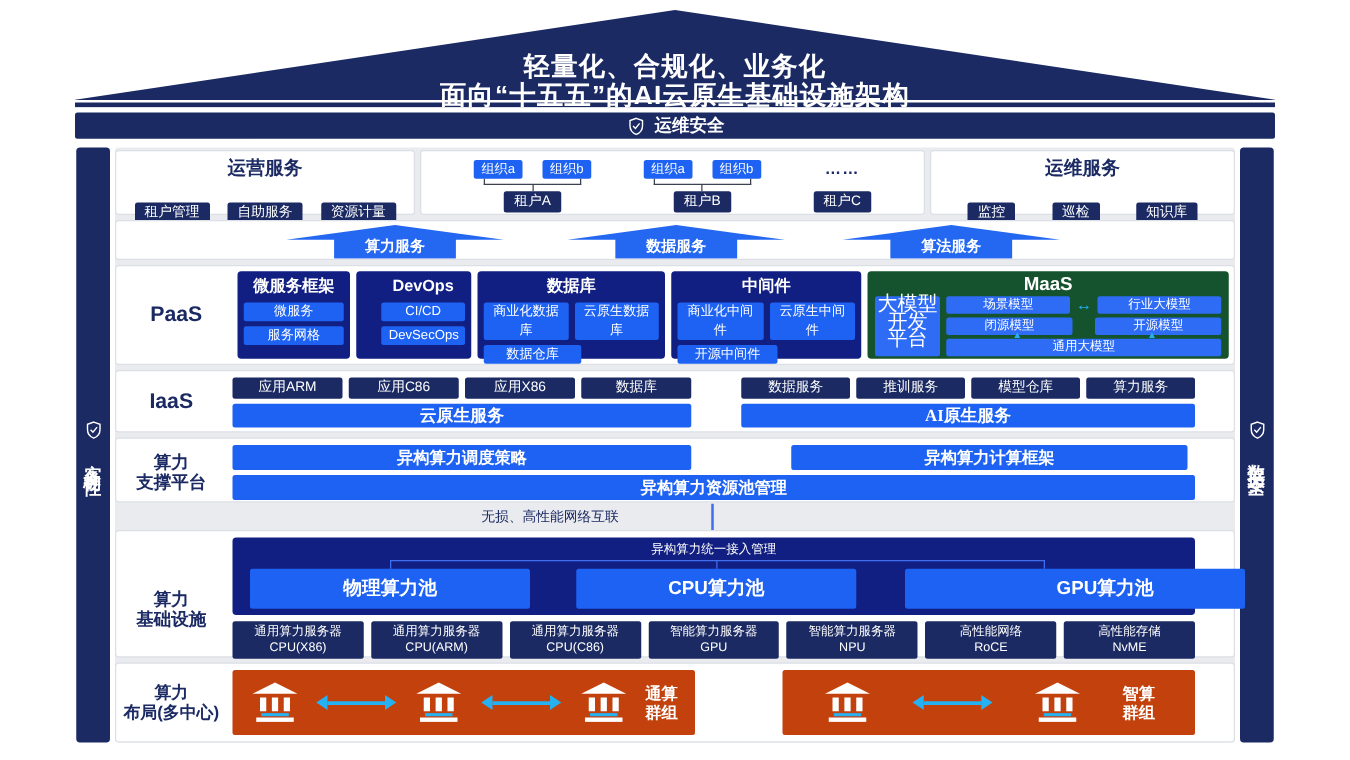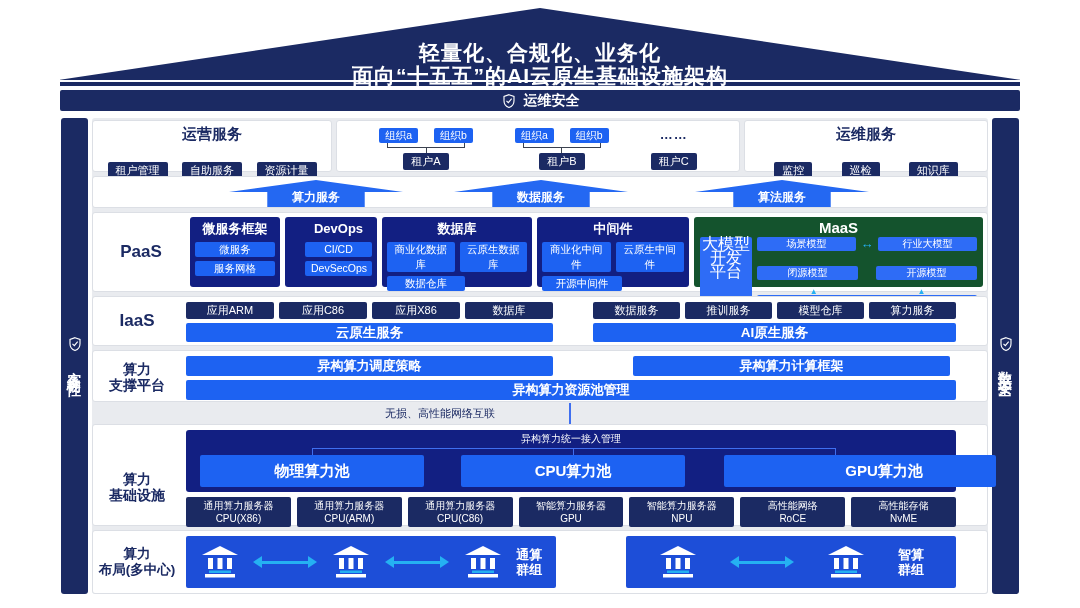--- a/index.html
+++ b/index.html
@@ -54,52 +54,52 @@
   .card{background:#121f82;border-radius:3px;padding:2px 5px 3px 5px;box-sizing:border-box;
         display:flex;flex-direction:column;flex:none;}
   .card-title{color:#fff;font-size:13px;font-weight:bold;text-align:center;line-height:19px;}
   .card .chip-bright{margin-top:4px;}
   .card-row{display:flex;gap:5px;margin-top:4px;}
   .card-row .chip-bright{margin-top:0;flex:1;}
   .maas{background:#14532d;flex:1 !important;padding:1px 6px 4px 6px;}
   .maas-body{display:flex;gap:5px;flex:1;}
   .maas-chip{background:#2e6cf6;color:#fff;border-radius:2px;font-size:10px;line-height:14px;text-align:center;}
   .maas-plat{width:52px;flex:none;display:flex;flex-direction:column;font-size:16px;}
-  .maas-grid{flex:1;display:flex;flex-direction:column;gap:15px;}
+  .maas-grid{flex:1;display:flex;flex-direction:column;gap:3px;}
   .maas-r{display:flex;gap:4px;align-items:center;}
   .maas-r .maas-chip{flex:1;}
   .lr-arrow{color:#25b1f2;font-size:13px;font-weight:bold;width:14px;text-align:center;flex:none;line-height:12px;}
   .maas-r3{position:relative;}
   .up-tri{position:absolute;top:-7px;color:#25b1f2;font-size:8px;line-height:8px;}
   
   .grp{position:absolute;top:5px;}
   .grp-chips{display:flex;gap:5px;}
   .grp-chips .chip-navy{flex:1;padding:0;}
   .grp-bar{margin-top:4px;background:#1d62f2;color:#fff;font-size:13.5px;font-weight:bold;
-           text-align:center;line-height:19px;border-radius:2px;}
+           text-align:center;line-height:19px;border-radius:2px;font-family:Liberation Serif, serif;}
   .sup-bar{position:absolute;background:#1d62f2;color:#fff;font-size:13px;font-weight:bold;
            text-align:center;line-height:20px;height:20px;border-radius:2px;}
   .two-line{position:absolute;left:0;width:88px;text-align:center;font-size:14px;font-weight:bold;
             color:#1b2a63;line-height:16px;}
   
   .interconnect{position:absolute;left:330px;top:406px;width:220px;text-align:center;
                 color:#1b2a63;font-size:11px;}
   .gap-vline{position:absolute;left:569px;top:403px;width:2px;height:24px;background:#3f6ff0;}
   
   .infra-cont{position:absolute;left:93px;top:5px;width:770px;height:62px;background:#121f82;border-radius:3px;}
   .access-t{position:absolute;left:0;top:2px;width:100%;text-align:center;color:#fff;font-size:10px;}
   .hline{position:absolute;top:18px;left:126px;width:524px;height:1px;background:#3f6ff0;}
   .vstub{position:absolute;top:18px;width:1px;height:7px;background:#3f6ff0;}
   .pool{position:absolute;top:25px;height:32px;background:#1d62f2;border-radius:2px;color:#fff;
         font-size:15px;font-weight:bold;text-align:center;line-height:32px;}
   .servers{position:absolute;left:93px;top:72px;width:770px;display:flex;gap:6px;}
   .server{flex:1;background:#1b2a63;border-radius:2px;color:#fff;font-size:10px;line-height:13px;
           text-align:center;padding:2px 0;}
   
-  .dcbox{position:absolute;top:5px;height:52px;background:#1d4ed8;border-radius:2px;
+  .dcbox{position:absolute;top:5px;height:52px;background:#c2410c;border-radius:2px;
          display:flex;align-items:center;justify-content:space-evenly;}
   .dc-label{color:#fff;font-size:13px;font-weight:bold;line-height:15px;text-align:center;}
   .darrow{display:flex;align-items:center;}
   .darrow .bar{width:46px;height:3px;background:#25b1f2;}
   .darrow .tl{width:0;height:0;border:6px solid transparent;border-right:9px solid #25b1f2;border-left:0;}
   .darrow .tr{width:0;height:0;border:6px solid transparent;border-left:9px solid #25b1f2;border-right:0;}
 </style>
 </head>
 <body>
 
@@ -181,21 +181,21 @@
     </div>
   </div>
 
   <div class="wbox" style="left:92px;top:176px;width:896px;height:32px;">
     <div class="sarrow" style="left:136px;">
       <span>算力服务</span>
     </div>
     <div class="sarrow" style="left:361px;">
       <span>数据服务</span>
     </div>
-    <div class="sarrow" style="left:602px;">
+    <div class="sarrow" style="left:581px;">
       <span>算法服务</span>
     </div>
   </div>
 
   <div class="wbox" style="left:92px;top:212px;width:896px;height:80px;">
     <div class="paas-inner">
       <div class="big-label">PaaS</div>
       <div class="card" style="width:90px;">
         <div class="card-title">微服务框架</div>
         <div class="chip-bright">微服务</div>

